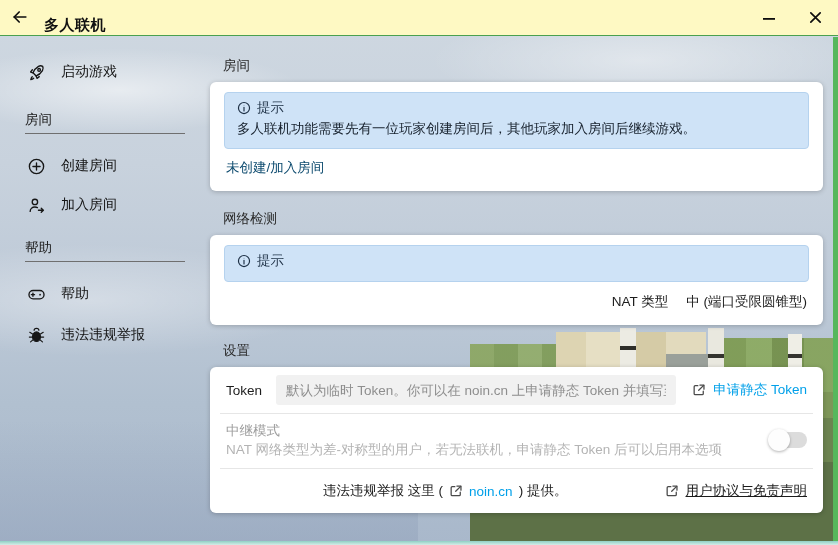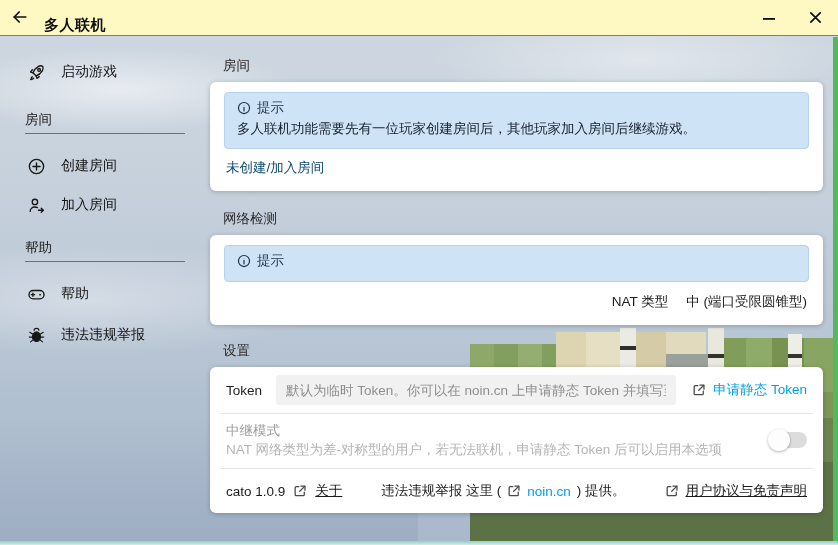--- a/index.html
+++ b/index.html
@@ -292,31 +292,20 @@
           <div class="relay-desc">NAT 网络类型为差-对称型的用户，若无法联机，申请静态 Token 后可以启用本选项</div>
         </div>
         <div class="toggle">
           <div class="knob"></div>
         </div>
       </div>
 
       <div class="row-divider"></div>
 
       <div class="footer-row">
-        <div class="footer-left">
-          <span>cato 1.0.9</span>
-          <span class="ext-icn">
-            <svg width="14" height="14" viewBox="0 0 24 24" fill="none" stroke="currentColor" stroke-width="2.2" stroke-linecap="round" stroke-linejoin="round">
-                <path d="M10 4.5H5.5A1.8 1.8 0 0 0 3.7 6.3v12a1.8 1.8 0 0 0 1.8 1.8h12a1.8 1.8 0 0 0 1.8-1.8V14"></path>
-                <path d="M13.5 3.5h7v7"></path>
-                <path d="M20 4L11.5 12.5"></path>
-              </svg>
-          </span>
-          <span class="u-link">关于</span>
-        </div>
         <div class="footer-center">
           <span>违法违规举报 这里 (</span>
           <span class="ext-icn">
             <svg width="14" height="14" viewBox="0 0 24 24" fill="none" stroke="currentColor" stroke-width="2.2" stroke-linecap="round" stroke-linejoin="round">
                 <path d="M10 4.5H5.5A1.8 1.8 0 0 0 3.7 6.3v12a1.8 1.8 0 0 0 1.8 1.8h12a1.8 1.8 0 0 0 1.8-1.8V14"></path>
                 <path d="M13.5 3.5h7v7"></path>
                 <path d="M20 4L11.5 12.5"></path>
               </svg>
           </span>
           <span class="link">noin.cn</span>

